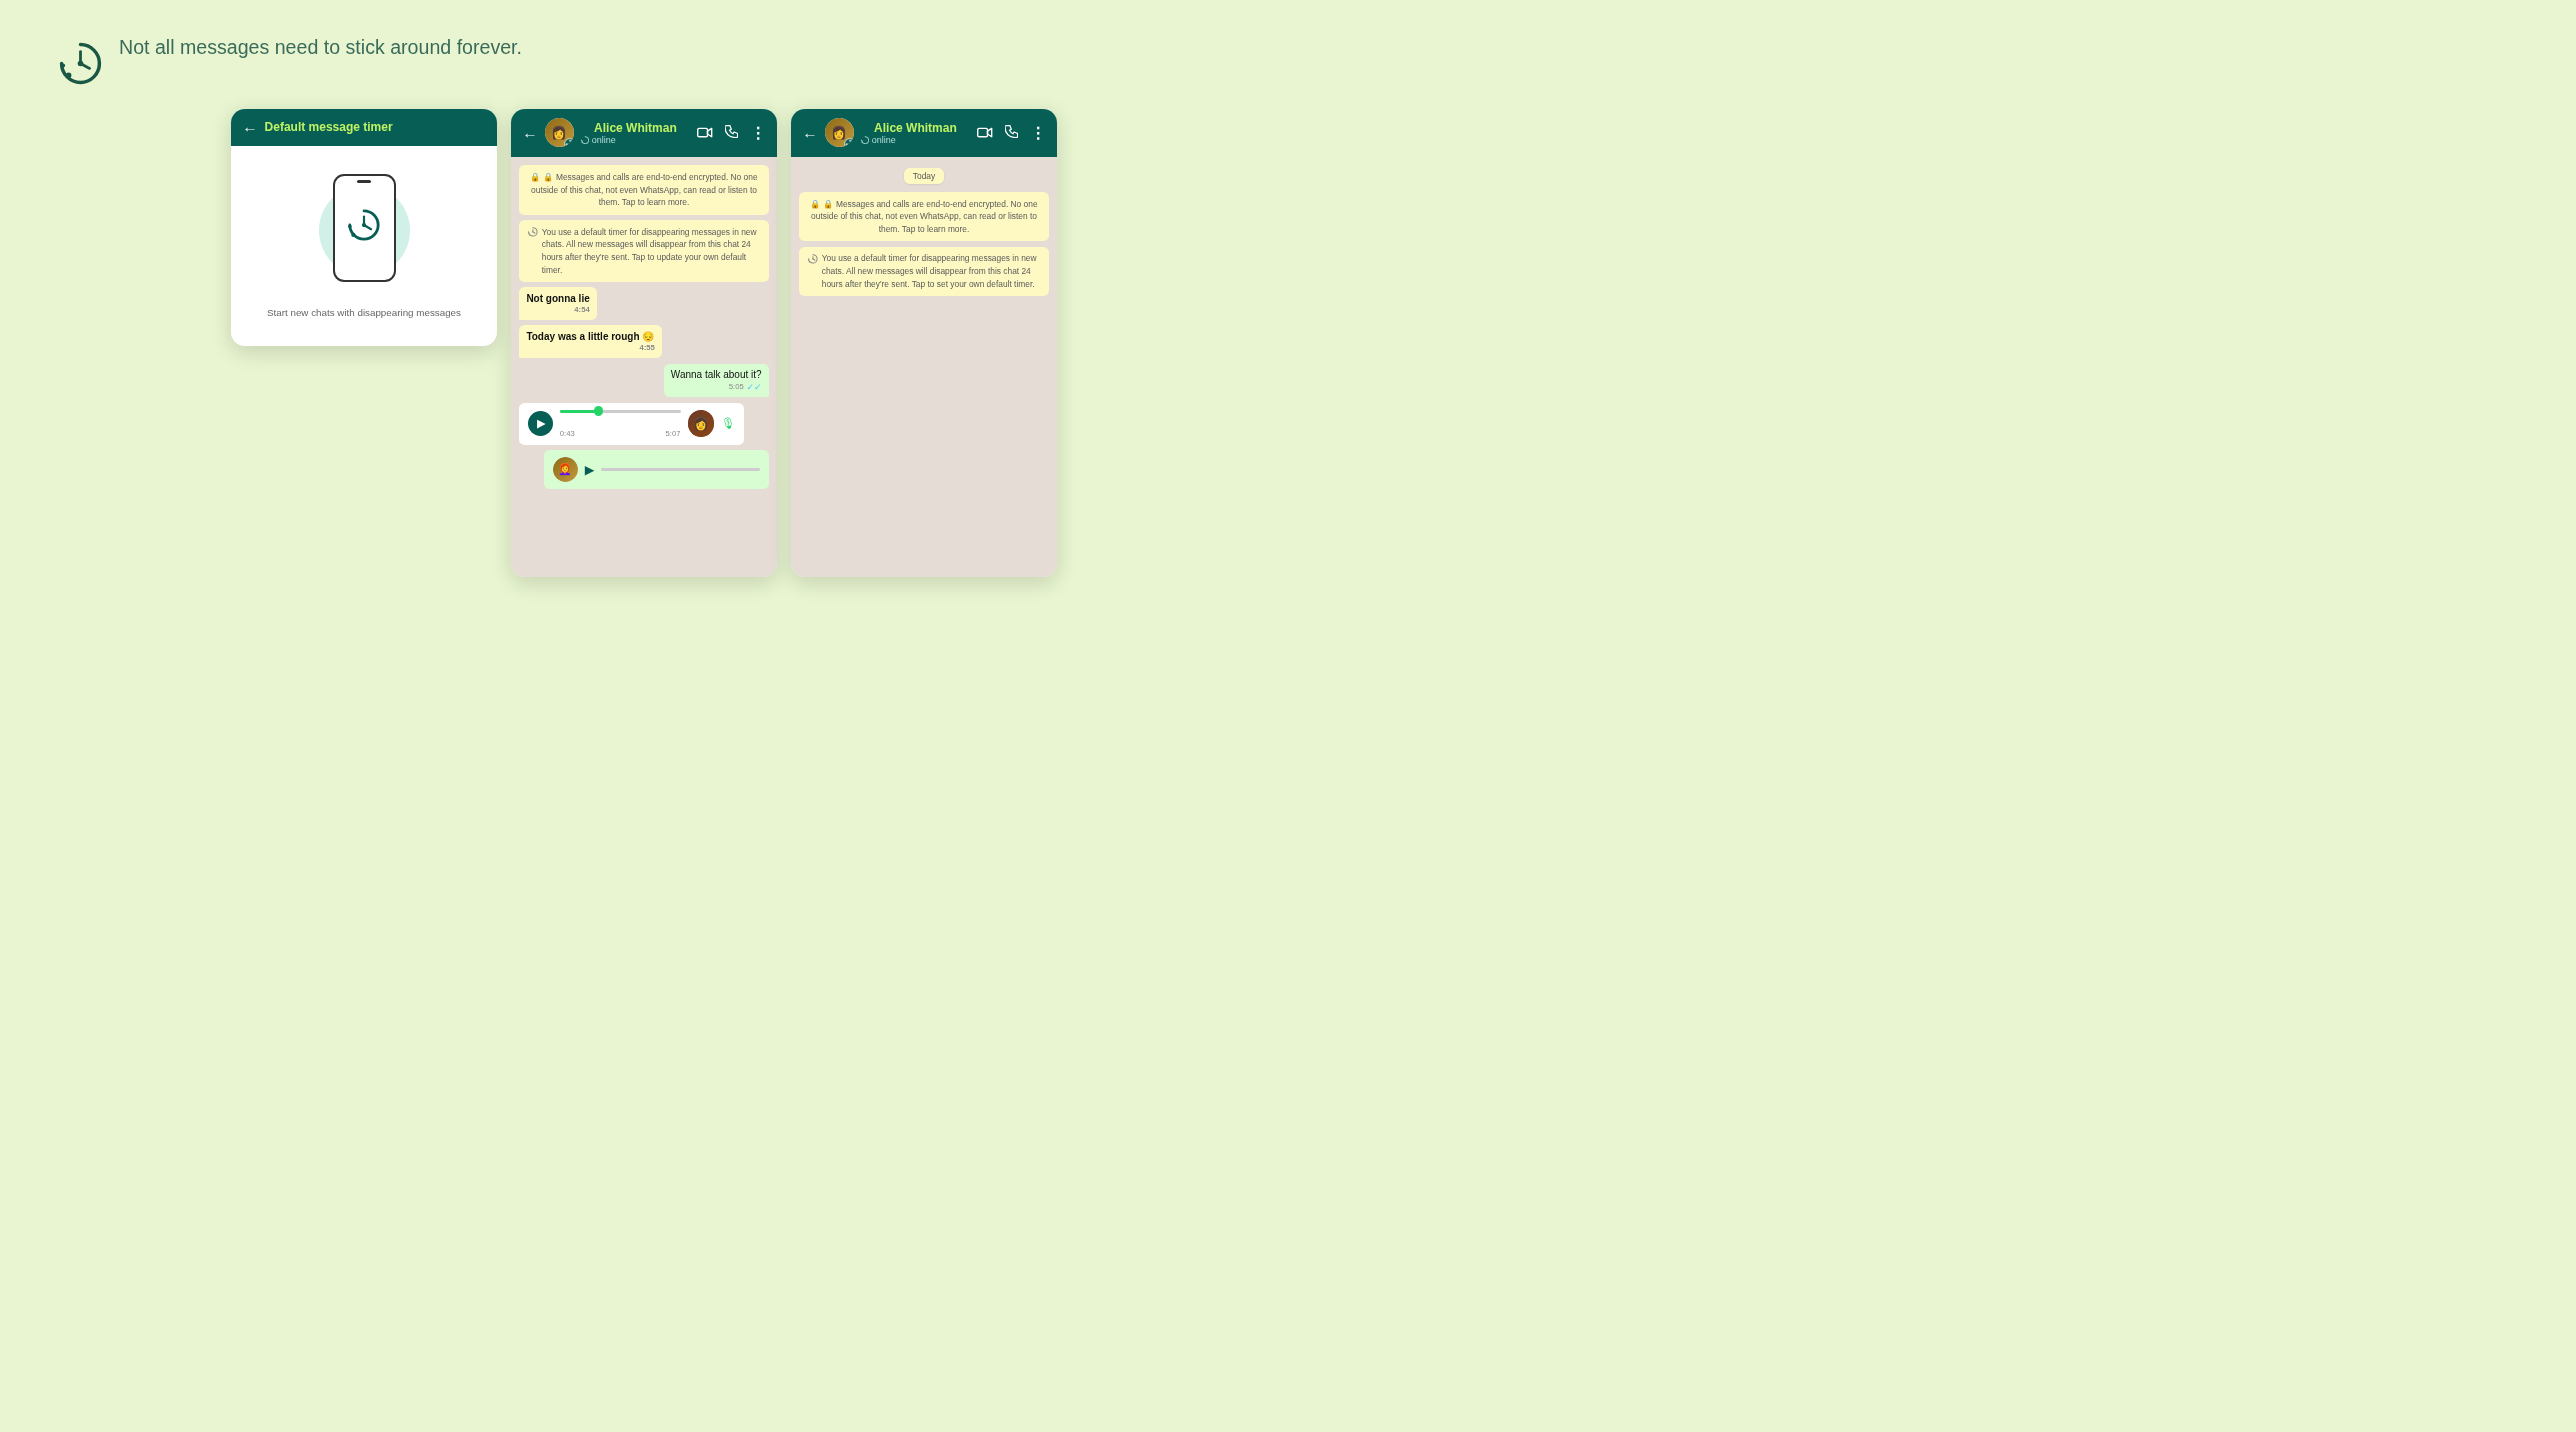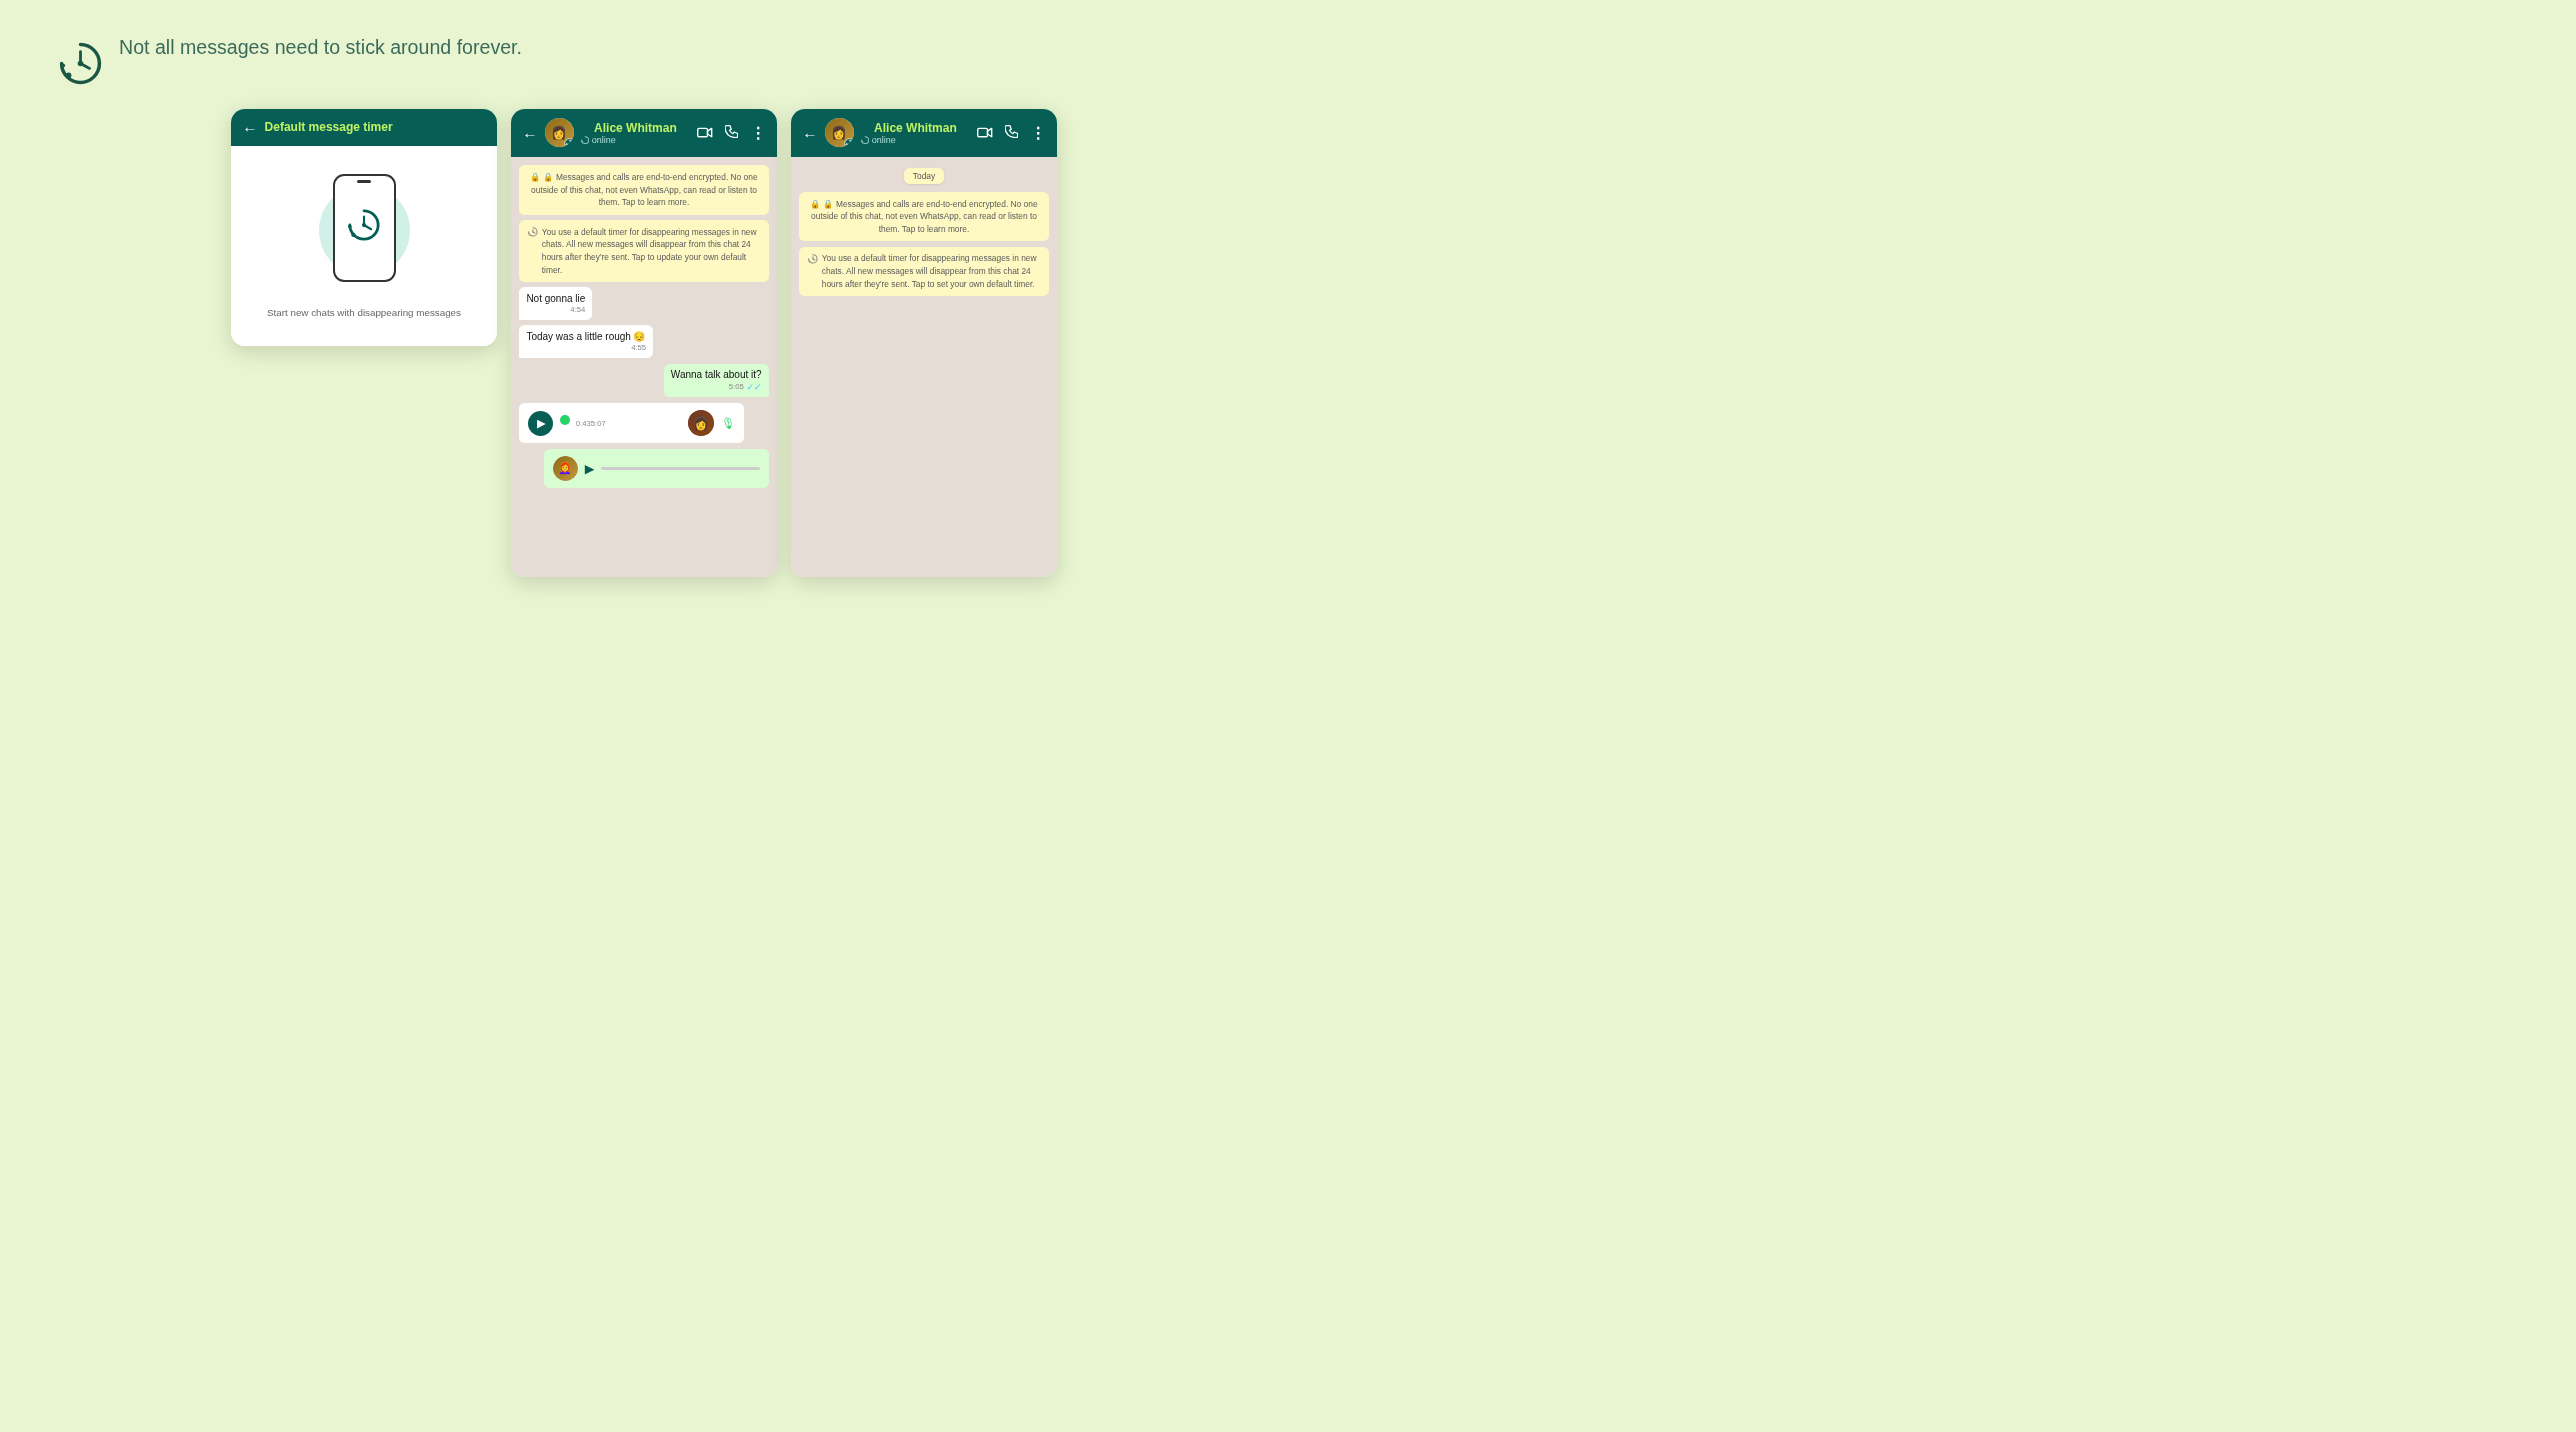--- a/index.html
+++ b/index.html
@@ -145,22 +145,23 @@
       padding: 5.6px 7px;
       max-width: 80%;
       position: relative;
       font-size: 10px;
     }
     .bubble.sent {
       background: #d9fdd3;
       border-bottom-right-radius: 1.4px;
     }
     .bubble.received {
-      background: #ffffff;
+      background: #fef9c3;
       border-bottom-left-radius: 1.4px;
+      font-weight: bold;
     }
     .bubble-text {
       color: #111;
     }
     .bubble-meta {
       display: flex;
       justify-content: flex-end;
       align-items: center;
       gap: 2.8px;
       margin-top: 1.4px;
@@ -211,20 +212,21 @@
       flex-shrink: 0;
     }
     .voice-play-icon {
       color: white;
       font-size: 11.2px;
       margin-left: 2.1px;
     }
     .voice-waveform {
       flex: 1;
       display: flex;
+      flex-direction: column;
       gap: 16px;
     }
     .voice-progress {
       height: 2.8px;
       background: #ccc;
       border-radius: 1.4px;
       position: relative;
     }
     .voice-progress-fill {
       height: 100%;

